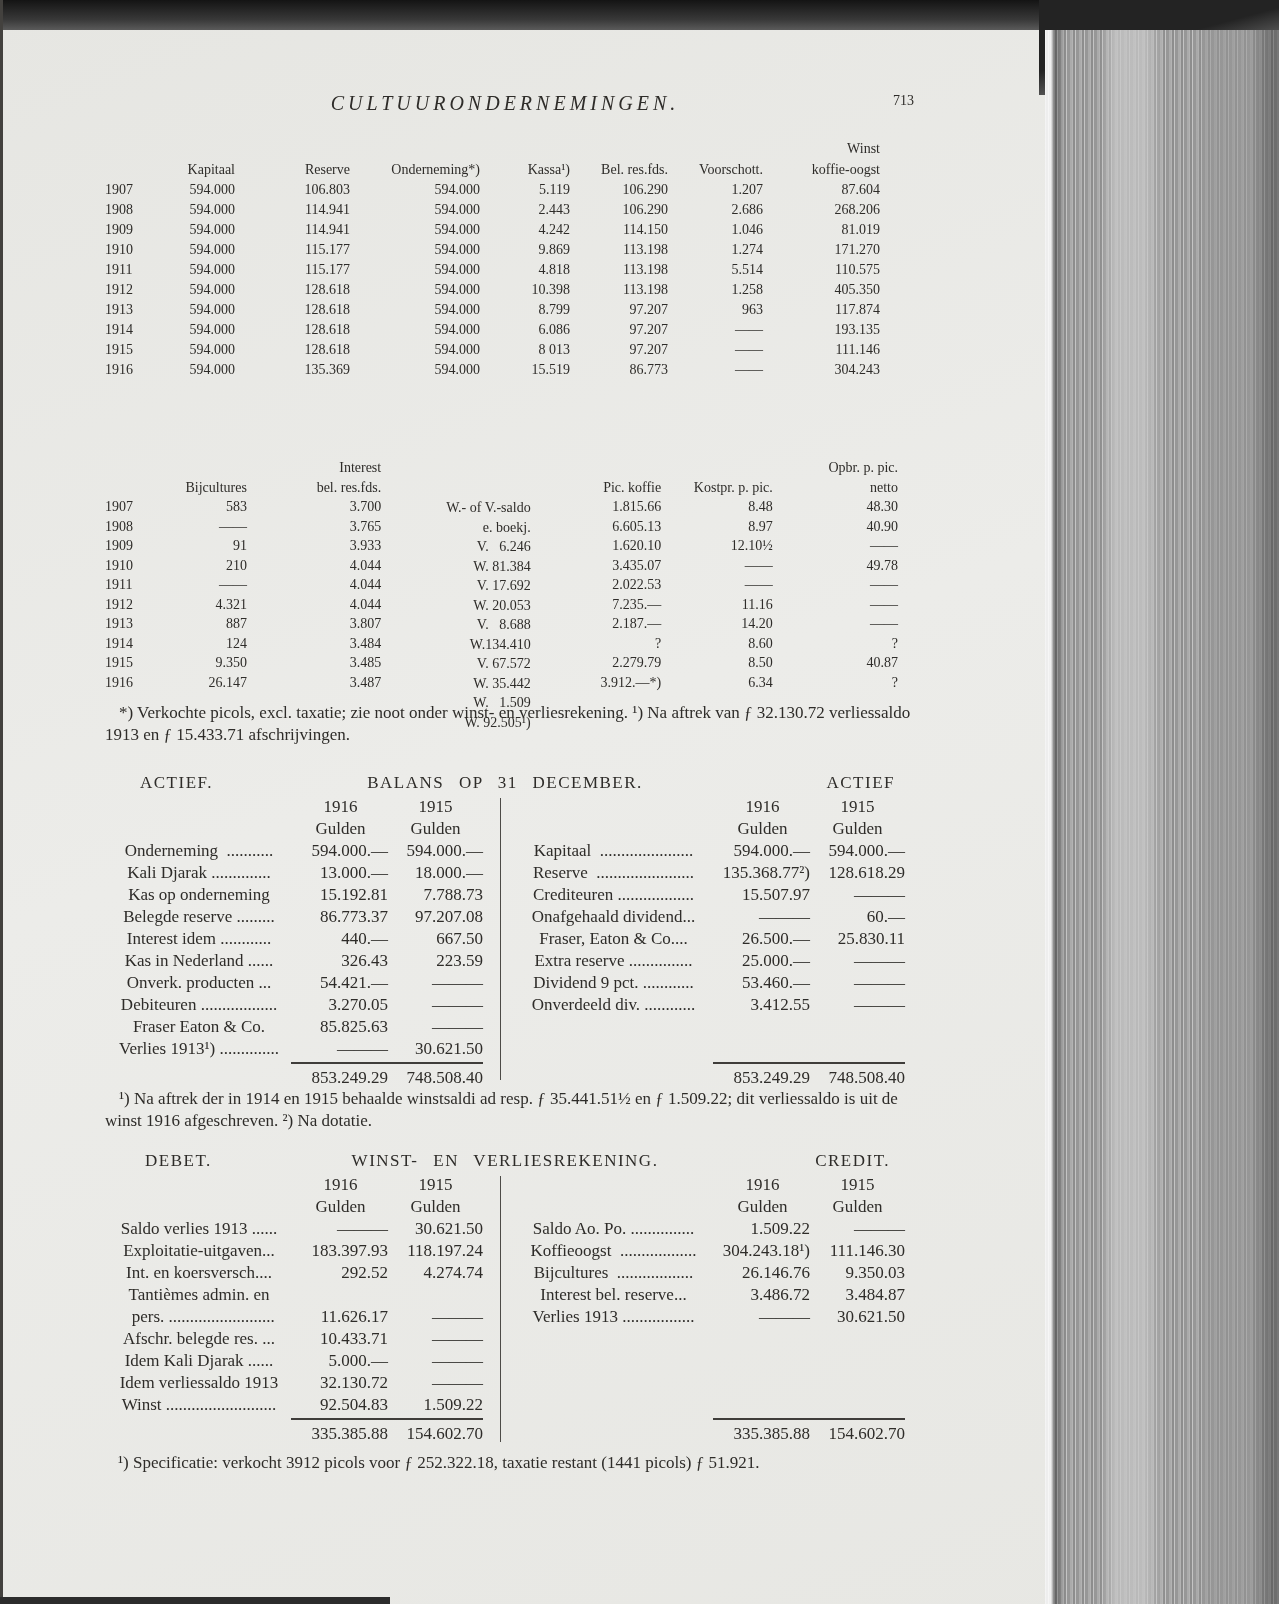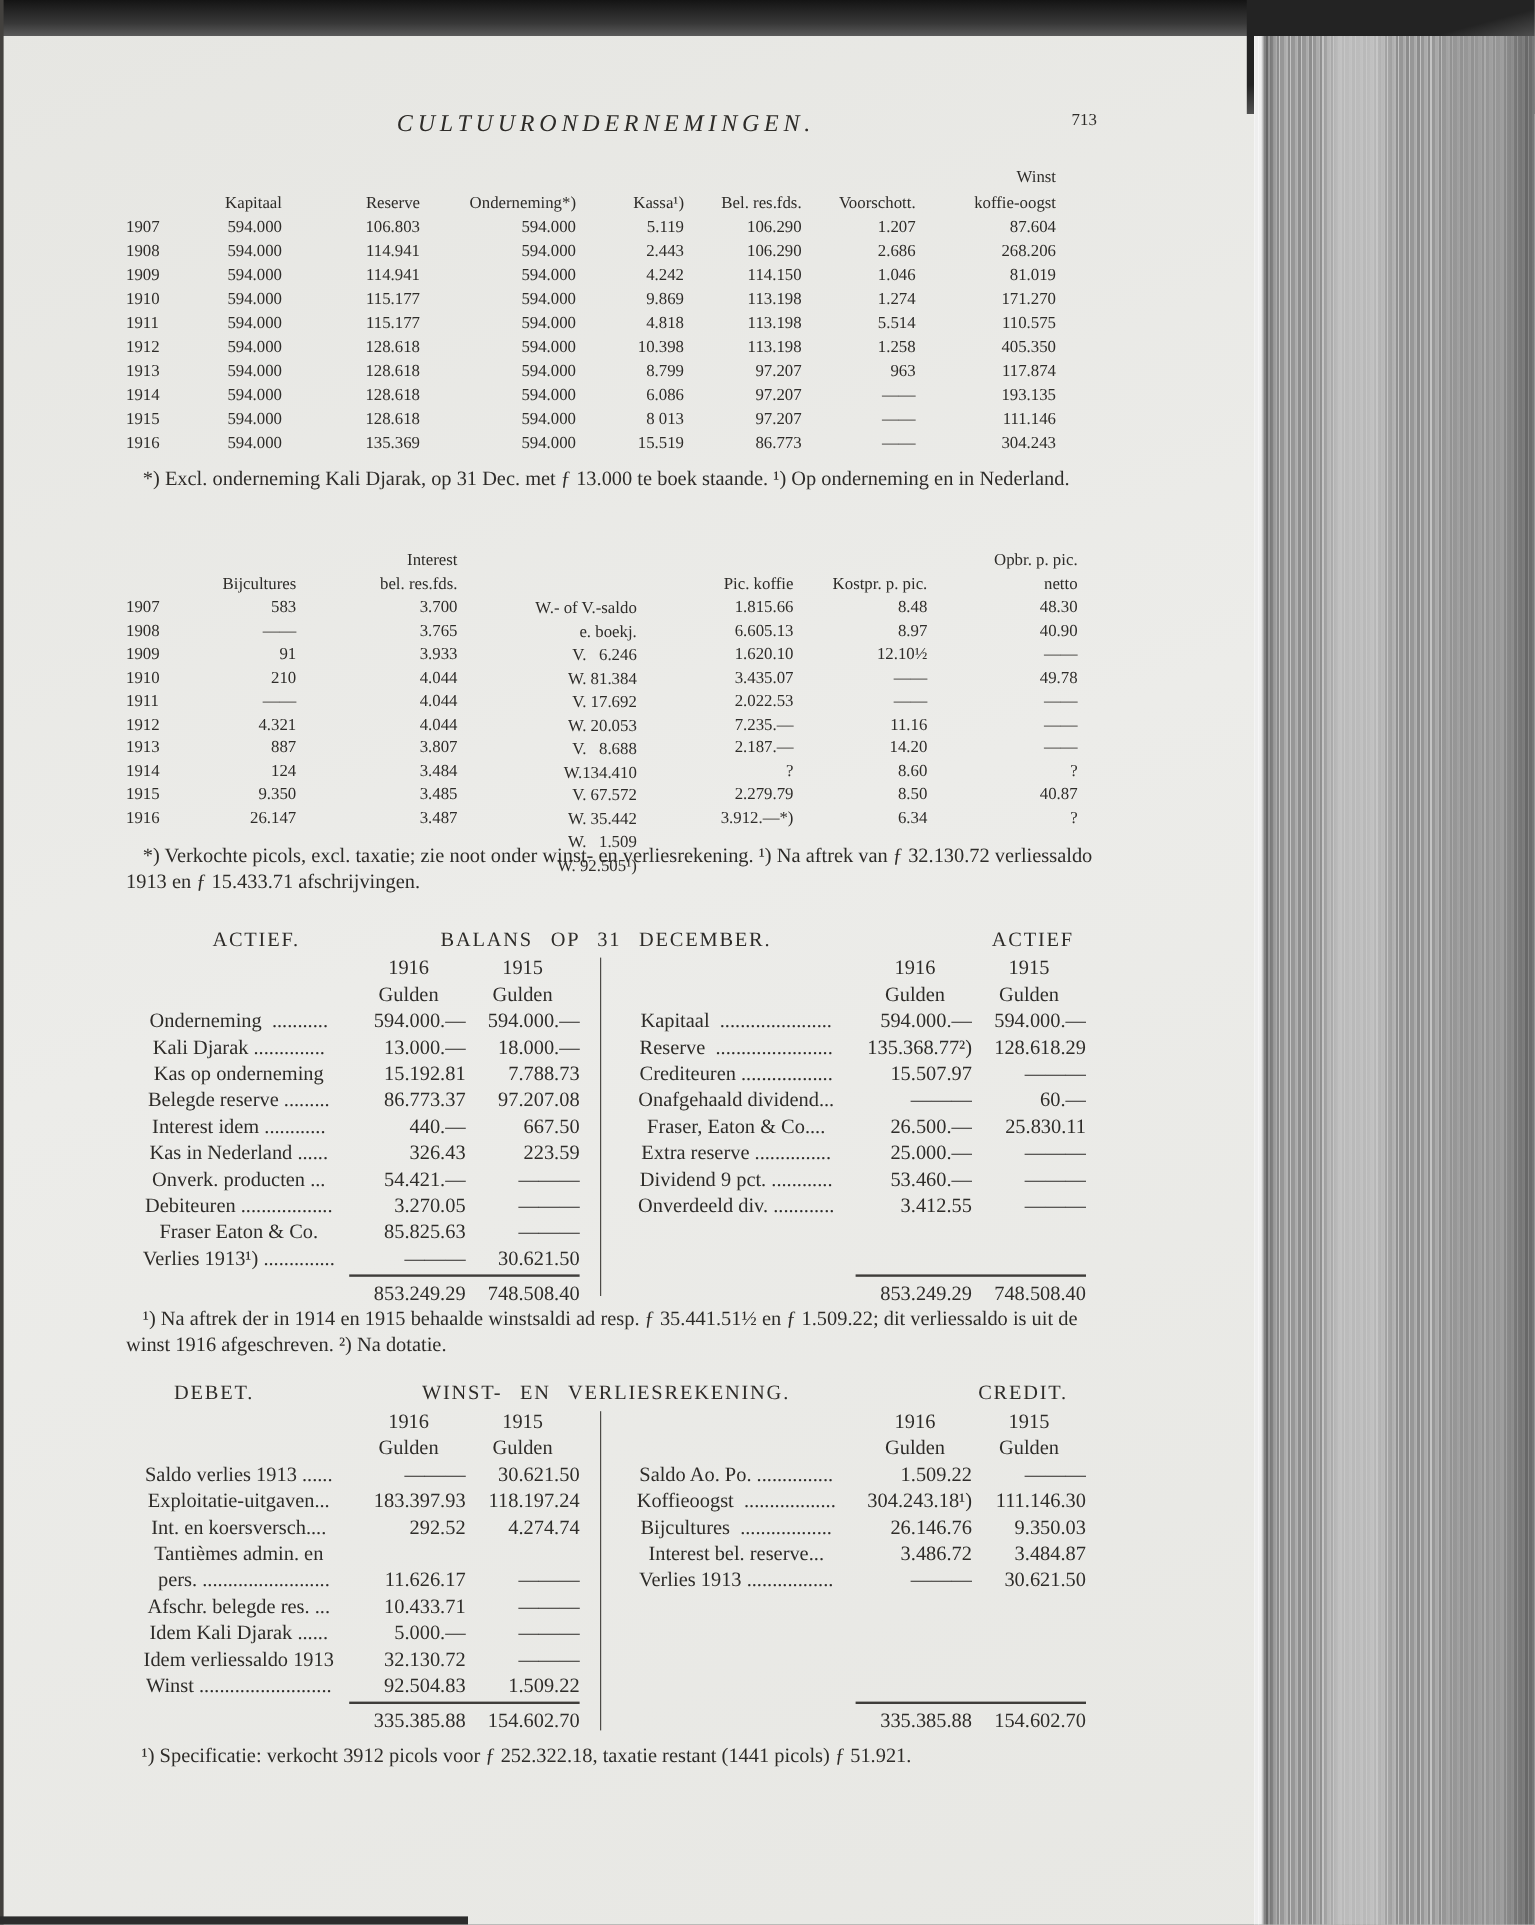--- a/index.html
+++ b/index.html
@@ -180,21 +180,20 @@
           <div class="td c1">594.000</div>
           <div class="td c2">135.369</div>
           <div class="td c3">594.000</div>
           <div class="td c4">15.519</div>
           <div class="td c5">86.773</div>
           <div class="td c6">——</div>
           <div class="td c7">304.243</div>
         </div>
       </div>
   </div>
-  <div class="fn" style="top:388px;left:105px;width:830px;">*) Excl. onderneming Kali Djarak, op 31 Dec. met ƒ 13.000 te boek staande.  ¹) Op onderneming en in Nederland.</div>
 
   <div class="t t2" style="top:458px;left:105px;width:793px;">
     <div>
         <div class="tr">
           <div class="td c0"></div>
           <div class="td c1"></div>
           <div class="td c2">Interest</div>
           <div class="td c3">W.- of V.-saldo</div>
           <div class="td c4"></div>
           <div class="td c5"></div>
@@ -299,21 +298,21 @@
           <div class="td c3">W. 92.505¹)</div>
           <div class="td c4">3.912.—*)</div>
           <div class="td c5">6.34</div>
           <div class="td c6">?</div>
         </div>
       </div>
   </div>
   <div class="fn" style="top:702px;left:105px;width:830px;">*) Verkochte picols, excl. taxatie; zie noot onder winst- en verliesrekening.  ¹) Na aftrek van ƒ 32.130.72 verliessaldo 1913 en ƒ 15.433.71 afschrijvingen.</div>
 
   <div class="sec" style="top:772px;left:105px;width:800px;height:340px;">
-    <div class="sect" style="left:35px;margin-left:37px;">ACTIEF.</div>
+    <div class="sect" style="left:35px;">ACTIEF.</div>
     <div class="sect ctr">BALANS OP 31 DECEMBER.</div>
     <div class="sect" style="right:10px;">ACTIEF</div>
 
     <div class="half" style="left:0;top:24px;width:378px;">
       <div class="lrow">
         <div class="c0f"></div>
         <div class="hcell">1916</div>
         <div class="hcell">1915</div>
       </div>
       <div class="lrow">

